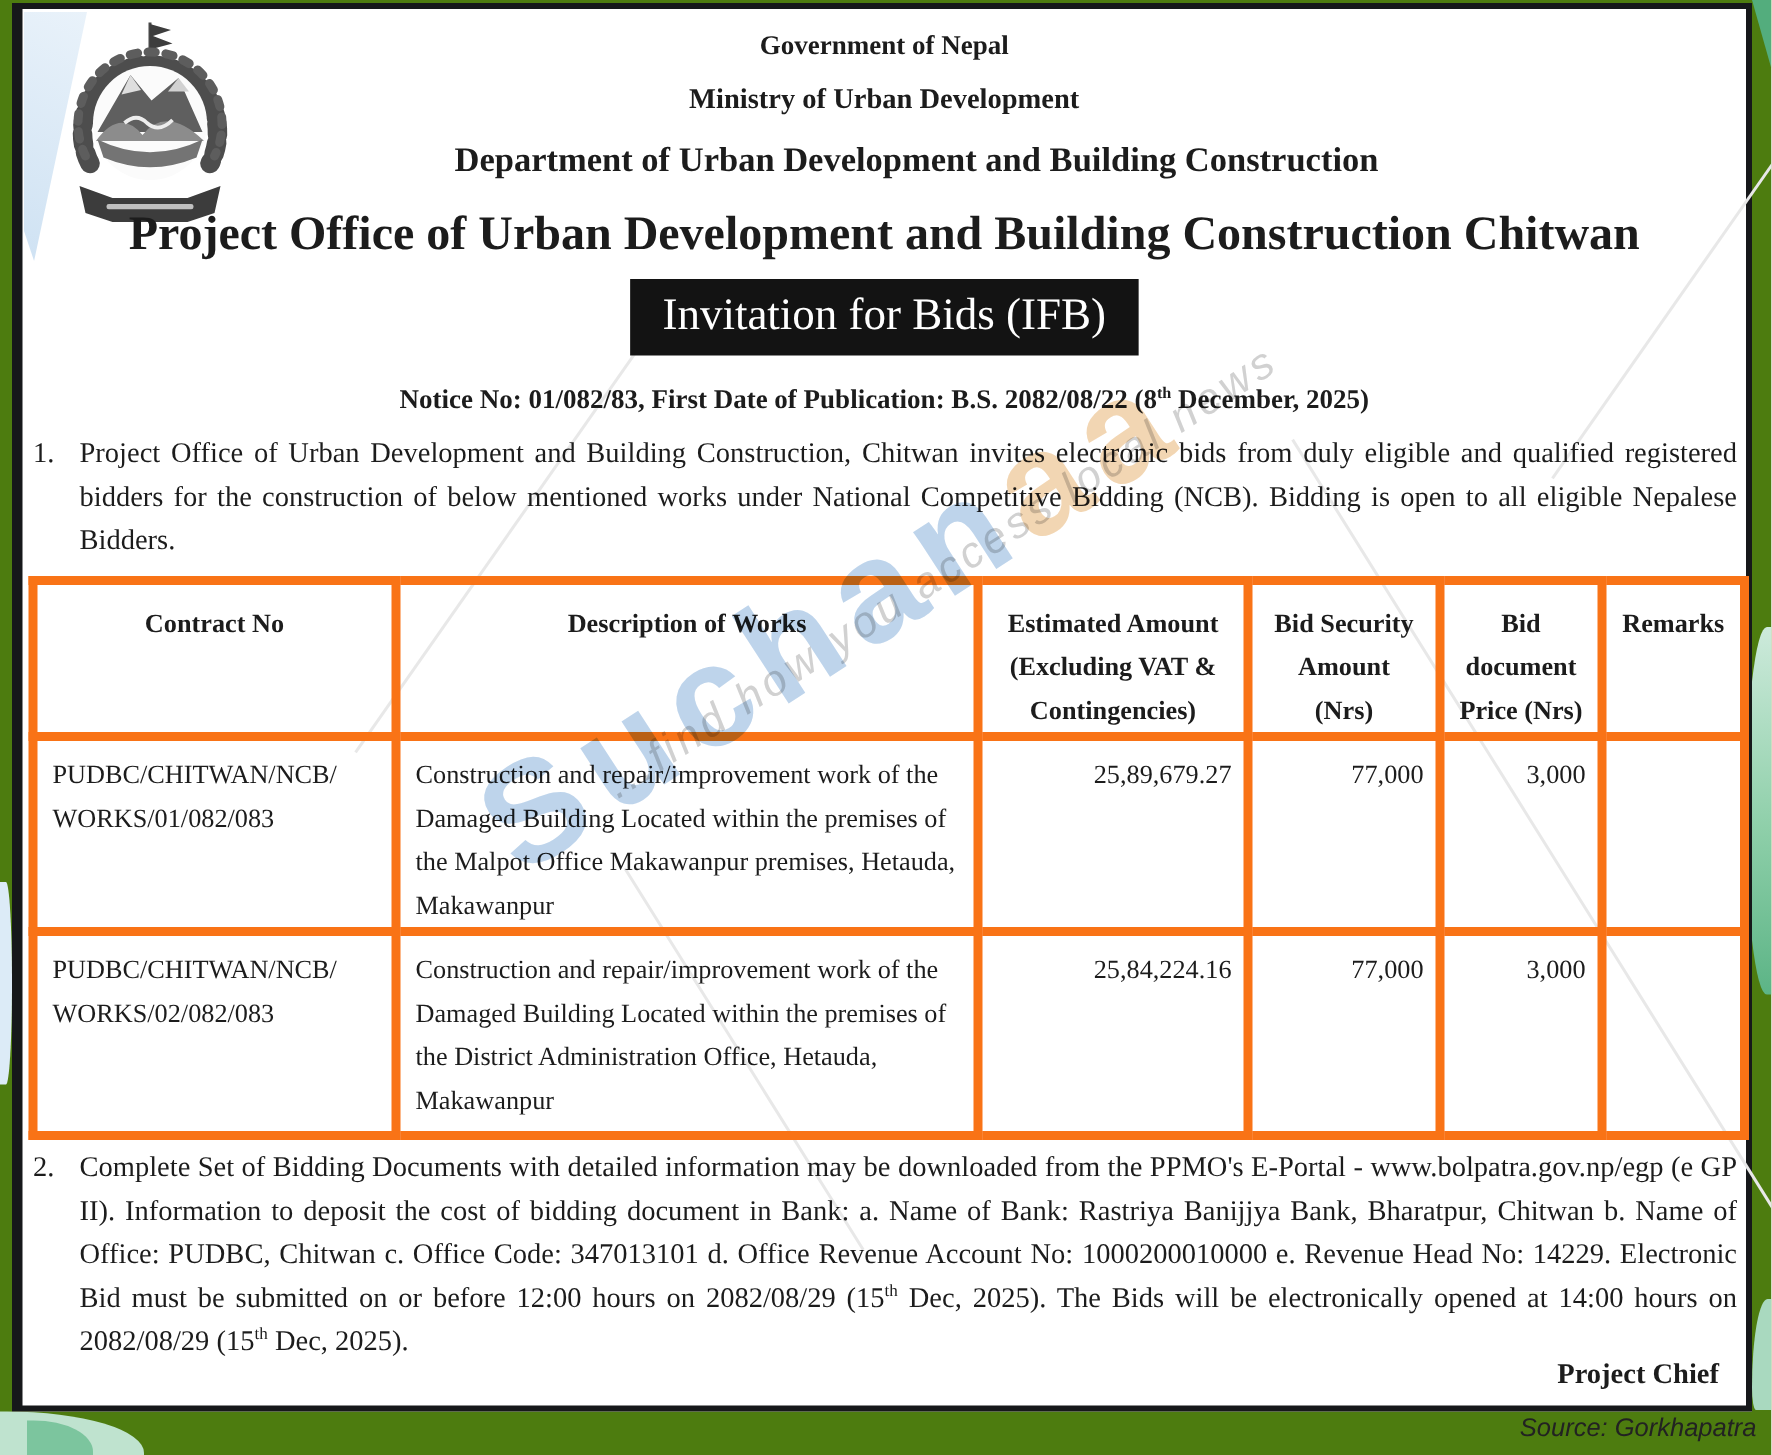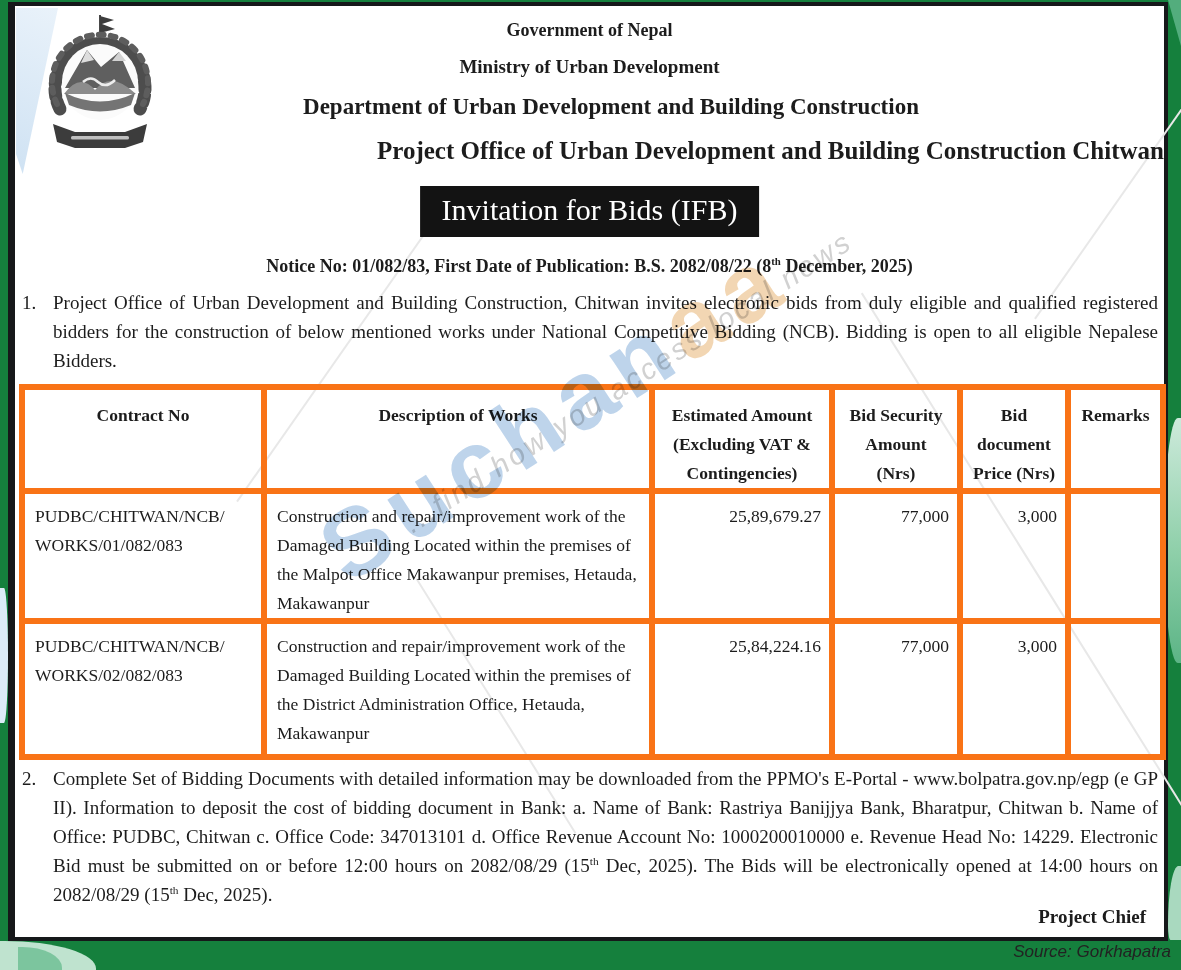--- a/index.html
+++ b/index.html
@@ -1,16 +1,16 @@
 <!DOCTYPE html>
 <html><head>
 <meta charset="utf-8">
 <style>
   html,body{margin:0;padding:0;background:#ffffff;}
-  .page{position:relative;width:1181px;height:970px;background:#15803d;overflow:hidden;
+  .page{position:relative;width:1181px;height:970px;background:#4d7c0f;overflow:hidden;
         font-family:"Liberation Serif","DejaVu Serif",serif;color:#1c1c1c;}
 
   
   .deco{position:absolute;pointer-events:none;}
   .deco-tr{right:0;top:0;width:13px;height:46px;background:#53ad7d;
            clip-path:polygon(100% 0,100% 100%,0 0);}
   .deco-rm{right:0;top:418px;width:17px;height:245px;
            background:linear-gradient(180deg,#cdeadb 0%,#8ecfa9 55%,#5cb486 100%);
            border-radius:90% 0 0 90% / 55% 0 0 55%;}
   .deco-rb{right:0;top:866px;width:13px;height:74px;background:#a9d9bf;
@@ -31,21 +31,21 @@
           clip-path:polygon(0 0,100% 0,16% 100%,0 88%);}
 
   .thinline{position:absolute;width:2px;background:#e8e8e8;}
 
   
   .emblem{position:absolute;left:20px;top:6px;width:130px;height:150px;}
   .hline{position:absolute;left:0;right:0;text-align:center;font-weight:bold;}
   .h1{top:14px;font-size:18px;}
   .h2{top:50px;font-size:19px;}
   .h3{top:88px;font-size:23px;padding-left:43px;}
-  .h4{top:131px;font-size:25px;text-align:right;}
+  .h4{top:131px;font-size:32px;}
 
   .banner{position:absolute;top:180px;left:50%;transform:translateX(-50%);
           background:#131313;color:#ffffff;font-size:30px;font-weight:normal;
           padding:7px 22px 10px;white-space:nowrap;}
 
   .notice-line{position:absolute;top:250px;left:0;right:0;text-align:center;
                font-weight:bold;font-size:18px;}
 
   sup{font-size:60%;vertical-align:super;line-height:0;}
 

